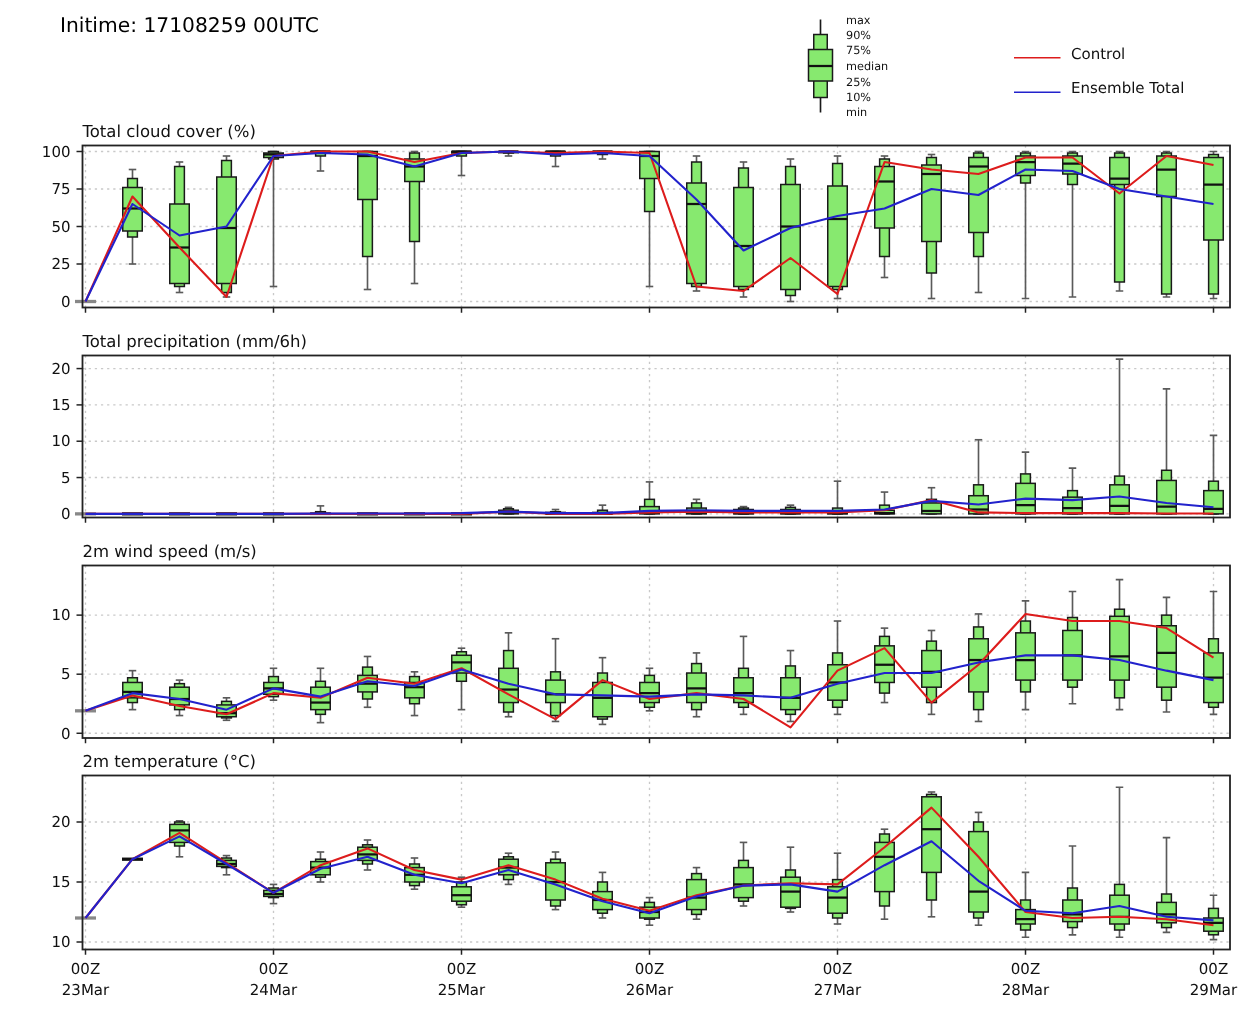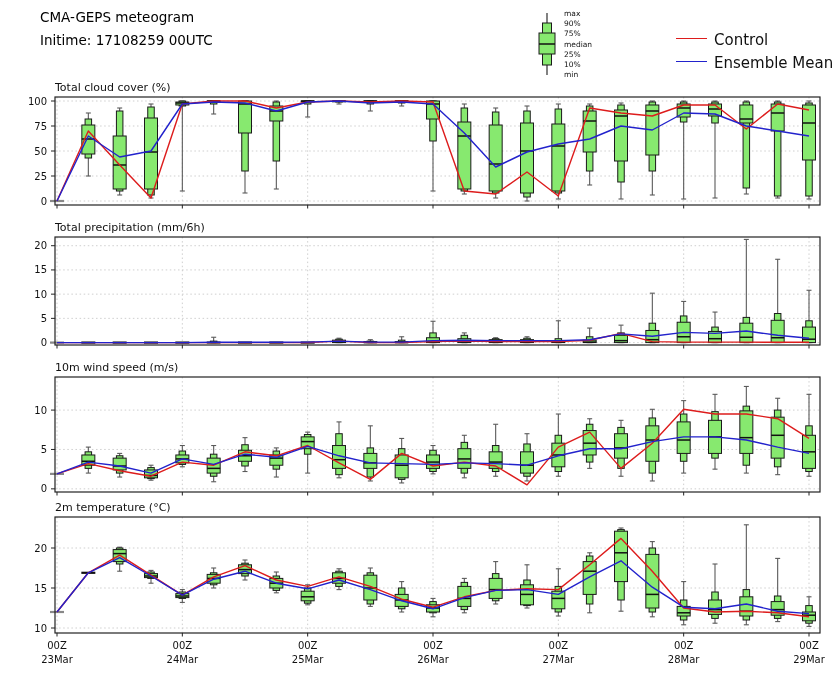--- a/index.html
+++ b/index.html
@@ -4,21 +4,21 @@
 <style>
   html,body{margin:0;padding:0;background:#fff;}
   body{width:835px;height:680px;position:relative;font-family:"DejaVu Sans",sans-serif;color:#111;overflow:hidden;}
   #plot{position:absolute;left:0;top:0;}
   .hdr{position:absolute;left:40px;top:6px;font-size:13.5px;line-height:23px;color:#000;}
   .ptitle{position:absolute;left:55px;font-size:11px;color:#111;white-space:nowrap;}
   #t1{top:81px}#t2{top:221px}#t3{top:361px}#t4{top:501px}
   .leg-sample{position:absolute;width:31px;height:0;border-top:1.8px solid;}
   #cs{left:676px;top:38px;border-color:#dd1c1c;}
   #es{left:676px;top:61px;border-color:#2222cc;}
-  .leg-label{position:absolute;left:714px;font-size:15px;color:#111;white-space:nowrap;}
+  .leg-label{position:absolute;left:714px;font-size:10px;color:#111;white-space:nowrap;}
   #cl{top:31px}#el{top:54px}
   text{font-family:"DejaVu Sans",sans-serif;}
   .grid{stroke:#c9c9c9;stroke-width:0.9;stroke-dasharray:1.5 2.6;}
   .tick{stroke:#222;stroke-width:1;}
   .border{fill:none;stroke:#222;stroke-width:1.2;}
   .whisk{stroke:#5a5a5a;stroke-width:1.1;}
   .box{fill:#87e96f;stroke:#1a1a1a;stroke-width:1;}
   .med{stroke:#111;stroke-width:1.5;}
   .ctl{fill:none;stroke:#dd1c1c;stroke-width:1.4;stroke-linejoin:round;}
   .ens{fill:none;stroke:#2222cc;stroke-width:1.4;stroke-linejoin:round;}
@@ -892,25 +892,24 @@
       <text x="564" y="26" class="glab">90%</text>
       <text x="564" y="36" class="glab">75%</text>
       <text x="564" y="46.5" class="glab">median</text>
       <text x="564" y="57" class="glab">25%</text>
       <text x="564" y="67" class="glab">10%</text>
       <text x="564" y="77" class="glab">min</text>
     </g>
   </svg>
 
 <div class="hdr">
-  <div>CMA-GEPS meteogram</div>
   <div>Initime: 17108259 00UTC</div>
 </div>
 
 <div id="t1" class="ptitle">Total cloud cover (%)</div>
 <div id="t2" class="ptitle">Total precipitation (mm/6h)</div>
-<div id="t3" class="ptitle">10m wind speed (m/s)</div>
+<div id="t3" class="ptitle">2m wind speed (m/s)</div>
 <div id="t4" class="ptitle">2m temperature (°C)</div>
 
 <div id="cs" class="leg-sample"></div>
 <div id="cl" class="leg-label">Control</div>
 <div id="es" class="leg-sample"></div>
-<div id="el" class="leg-label">Ensemble Mean</div>
+<div id="el" class="leg-label">Ensemble Total</div>
 
 </body></html>

